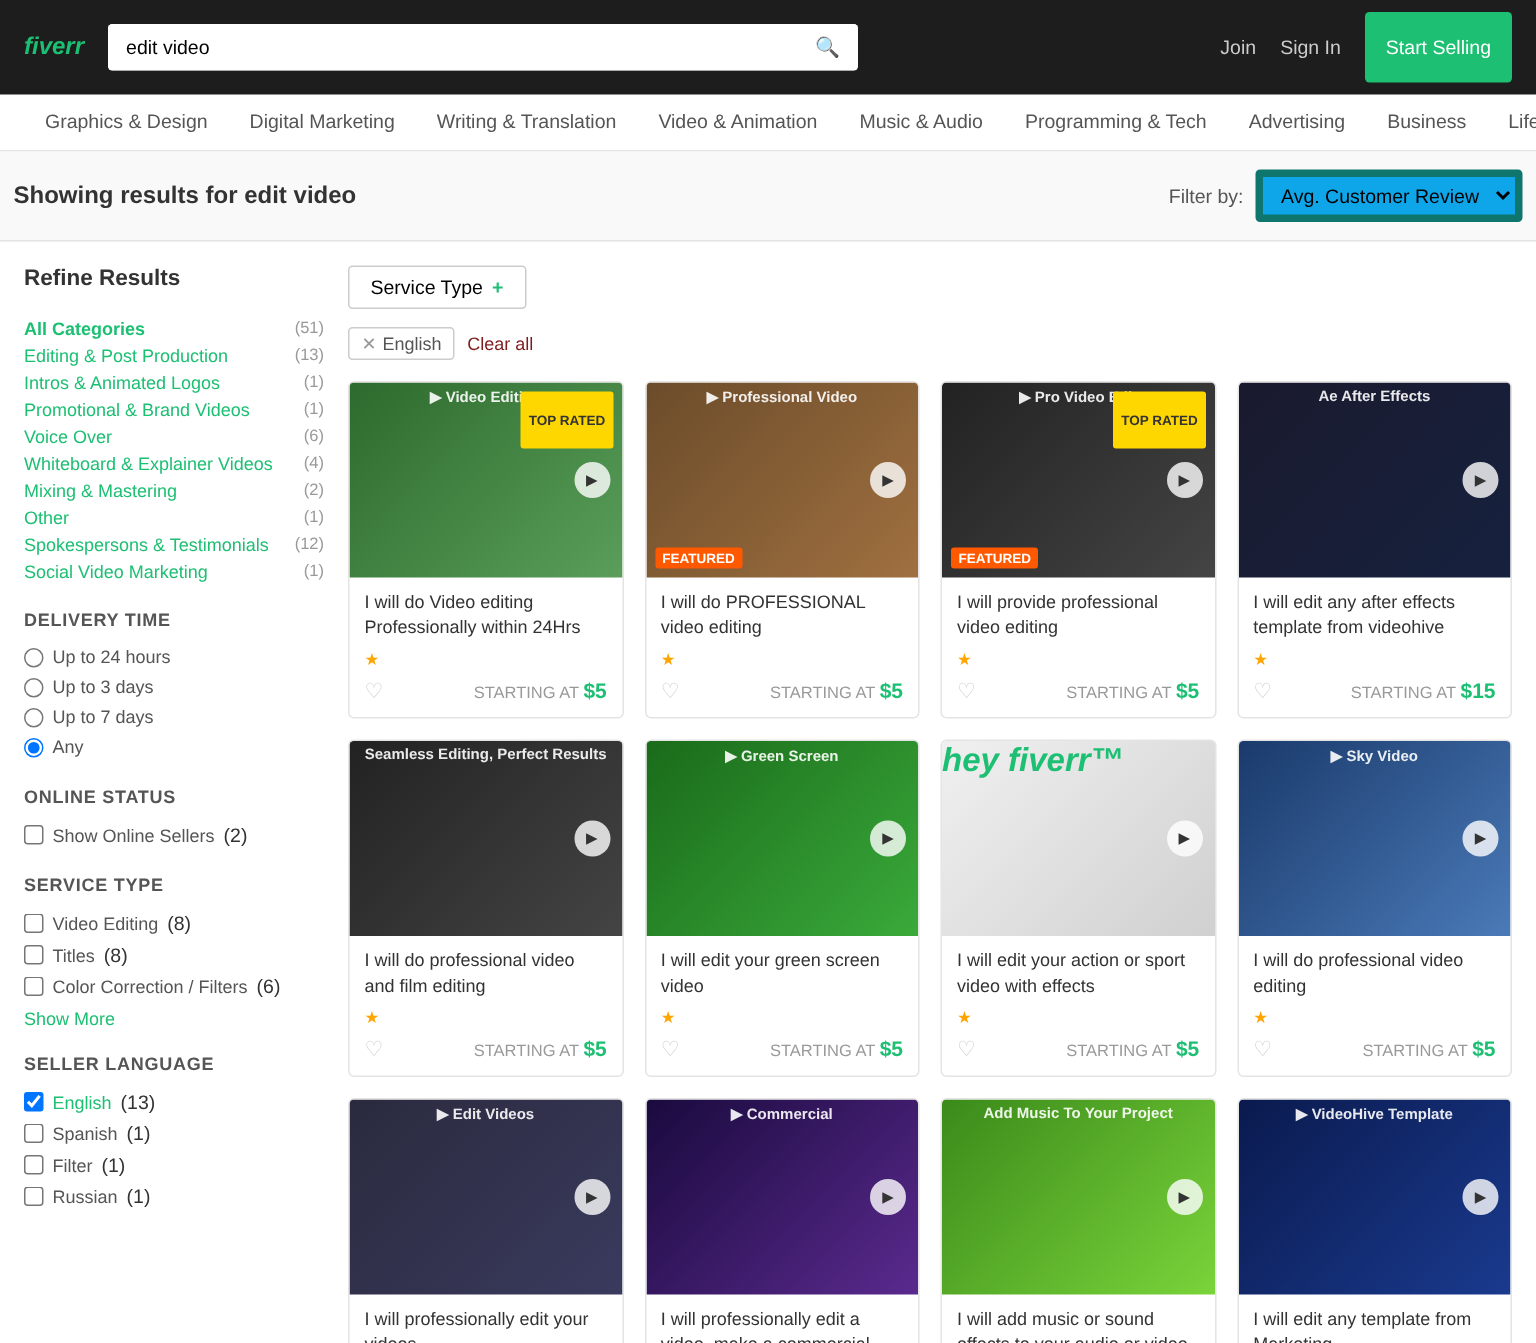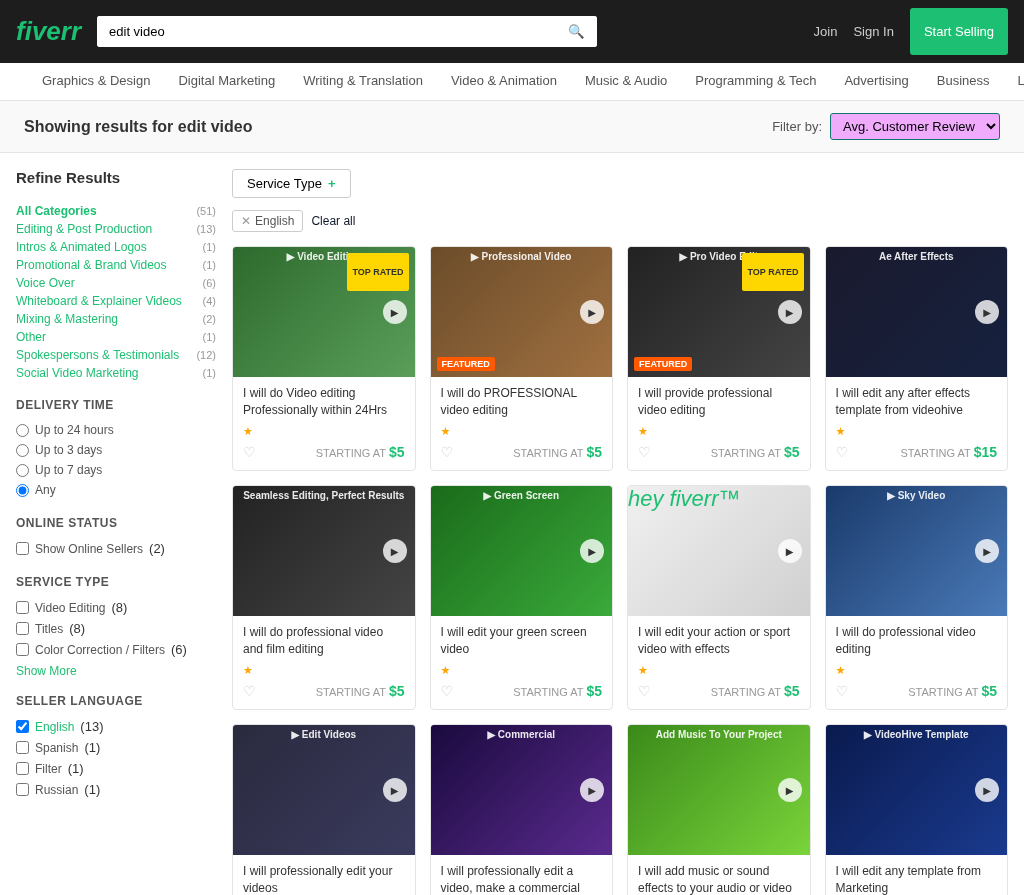--- a/index.html
+++ b/index.html
@@ -1,37 +1,37 @@
 <!DOCTYPE html>
 <html><head>
   <meta charset="utf-8">
   <style>
     * { box-sizing: border-box; margin: 0; padding: 0; }
     body { font-family: Arial, Helvetica, sans-serif; font-size: 13px; background: #fff; color: #333; }
 
     
     .header { background: #1d1d1d; display: flex; align-items: center; padding: 8px 16px; gap: 16px; }
-    .logo { color: #1dbf73; font-size: 26px; font-weight: bold; font-style: italic; white-space: nowrap; }
+    .logo { color: #1dbf73; font-size: 16px; font-weight: bold; font-style: italic; white-space: nowrap; }
     .search-bar { flex: 1; max-width: 500px; display: flex; align-items: center; background: #fff; border-radius: 3px; overflow: hidden; }
     .search-bar input { flex: 1; border: none; outline: none; padding: 8px 12px; font-size: 13px; }
     .search-bar button { background: #fff; border: none; padding: 8px 12px; cursor: pointer; color: #555; }
     .header-links { display: flex; align-items: center; gap: 16px; margin-left: auto; color: #ccc; font-size: 13px; }
     .header-links a { color: #ccc; text-decoration: none; cursor: pointer; }
     .start-selling-btn { background: #1dbf73; color: #fff; border: none; border-radius: 3px; padding: 16px 14px; font-size: 13px; cursor: pointer; white-space: nowrap; }
 
     
-    .nav { background: #fff; border-bottom: 1px solid #e4e4e4; display: flex; padding: 0 28px; overflow-x: auto; }
+    .nav { background: #fff; border-bottom: 1px solid #e4e4e4; display: flex; padding: 0 16px; overflow-x: auto; }
     .nav-item { padding: 10px 14px; font-size: 13px; color: #555; cursor: pointer; white-space: nowrap; border-bottom: 2px solid transparent; }
 
     
-    .results-bar { display: flex; align-items: center; justify-content: space-between; padding: 12px 24px; border-bottom: 1px solid #e4e4e4; background: #f9f9f9; }
+    .results-bar { display: flex; align-items: center; justify-content: space-between; padding: 12px 9px; border-bottom: 1px solid #e4e4e4; background: #f9f9f9; }
     .results-title { font-size: 16px; color: #333; }
     .results-title span { font-weight: bold; }
     .filter-bar { display: flex; align-items: center; gap: 8px; font-size: 13px; color: #555; }
-    .filter-select { border: 1px solid #0f766e; border-radius: 3px; padding: 4px 8px; font-size: 13px; background: #f0abfc; cursor: pointer; }
+    .filter-select { border: 5px solid #0f766e; border-radius: 3px; padding: 4px 8px; font-size: 13px; background: #0ea5e9; cursor: pointer; }
 
     
     .main { display: flex; padding: 16px; gap: 16px; }
 
     
     .sidebar { width: 200px; flex-shrink: 0; }
     .sidebar h2 { font-size: 15px; font-weight: bold; color: #333; margin-bottom: 12px; }
     .sidebar-section { margin-bottom: 16px; }
     .sidebar-section h3 { font-size: 12px; font-weight: bold; color: #555; text-transform: uppercase; margin-bottom: 8px; letter-spacing: 0.5px; }
     .sidebar-item { display: flex; align-items: center; justify-content: space-between; padding: 2px 0; cursor: pointer; }
@@ -48,21 +48,21 @@
     .show-more { color: #1dbf73; font-size: 12px; cursor: pointer; text-decoration: none; display: block; margin-top: 4px; }
 
     
     .content { flex: 1; }
     .service-type-bar { display: flex; align-items: center; gap: 8px; margin-bottom: 12px; }
     .service-type-btn { border: 1px solid #ccc; border-radius: 3px; padding: 6px 14px; font-size: 13px; background: #fff; cursor: pointer; display: flex; align-items: center; gap: 6px; }
     .service-type-btn .plus { color: #1dbf73; font-weight: bold; }
     .active-filters { display: flex; align-items: center; gap: 8px; margin-bottom: 14px; }
     .filter-tag { display: flex; align-items: center; gap: 4px; border: 1px solid #ccc; border-radius: 3px; padding: 3px 8px; font-size: 12px; color: #555; background: #fff; }
     .filter-tag .remove { color: #999; cursor: pointer; }
-    .clear-all { color: #0f172a; font-size: 12px; cursor: pointer; text-decoration: none; }
+    .clear-all { color: #7f1d1d; font-size: 12px; cursor: pointer; text-decoration: none; }
 
     
     .gig-grid { display: grid; grid-template-columns: repeat(4, 1fr); gap: 14px; }
     .gig-card { border: 1px solid #e4e4e4; border-radius: 4px; overflow: hidden; background: #fff; cursor: pointer; }
     .gig-thumb { width: 100%; height: 130px; background: #ccc; position: relative; overflow: hidden; }
     .gig-play { position: absolute; top: 50%; right: 8px; transform: translateY(-50%); width: 24px; height: 24px; background: rgba(255,255,255,0.8); border-radius: 50%; display: flex; align-items: center; justify-content: center; font-size: 10px; color: #333; }
     .badge-featured { position: absolute; bottom: 6px; left: 6px; background: #ff5900; color: #fff; font-size: 9px; font-weight: bold; padding: 2px 5px; border-radius: 2px; }
     .badge-top { position: absolute; top: 6px; right: 6px; }
     .gig-body { padding: 8px 10px 10px; }
     .gig-title { font-size: 12px; color: #333; line-height: 1.4; margin-bottom: 6px; min-height: 34px; }
@@ -80,21 +80,21 @@
     .thumb-ae { background: linear-gradient(135deg, #1a1a2e, #16213e); }
     .thumb-green2 { background: linear-gradient(135deg, #1a6b1a, #3aaa3a); }
     .thumb-fiverr { background: linear-gradient(135deg, #f0f0f0, #d0d0d0); }
     .thumb-sky { background: linear-gradient(135deg, #1a3a6b, #4a7ab8); }
     .thumb-mosaic { background: linear-gradient(135deg, #2a2a3e, #3a3a5e); }
     .thumb-gold { background: linear-gradient(135deg, #1a0a3e, #5a2a8e); }
     .thumb-cartoon { background: linear-gradient(135deg, #3a8a1a, #7ad43a); }
     .thumb-blue { background: linear-gradient(135deg, #0a1a4e, #1a3a8e); }
 
     .thumb-label { color: rgba(255,255,255,0.9); font-size: 10px; text-align: center; padding: 4px; font-weight: bold; }
-    .fiverr-logo-thumb { color: #1dbf73; font-size: 22px; font-weight: normal; font-style: italic; }
+    .fiverr-logo-thumb { color: #1dbf73; font-size: 22px; font-weight: bold; font-style: italic; }
 
     .top-badge { background: #ffd700; color: #333; font-size: 9px; font-weight: bold; padding: 14px 5px; border-radius: 2px; }
   </style>
 </head>
 <body>
 
 <header class="header">
   <div class="logo">fiverr</div>
   <div class="search-bar">
     <input type="text" value="edit video" style="">

